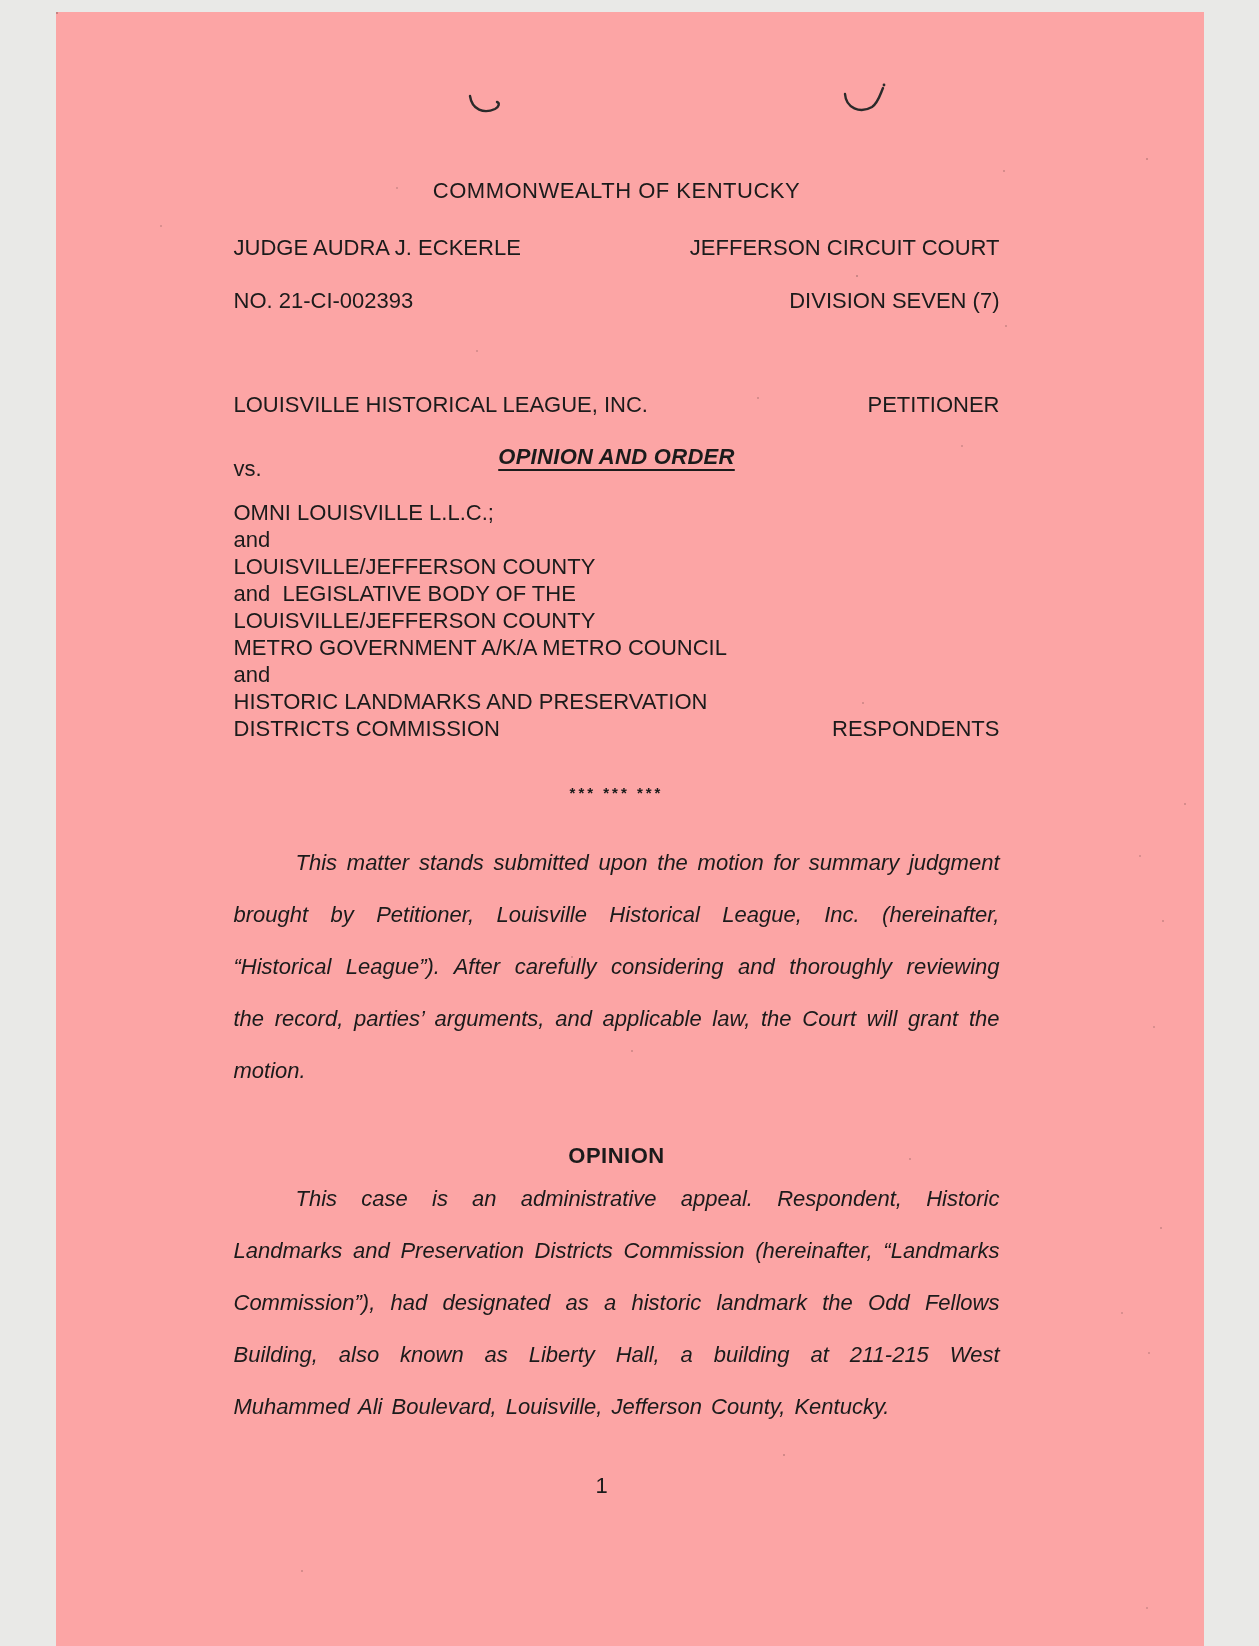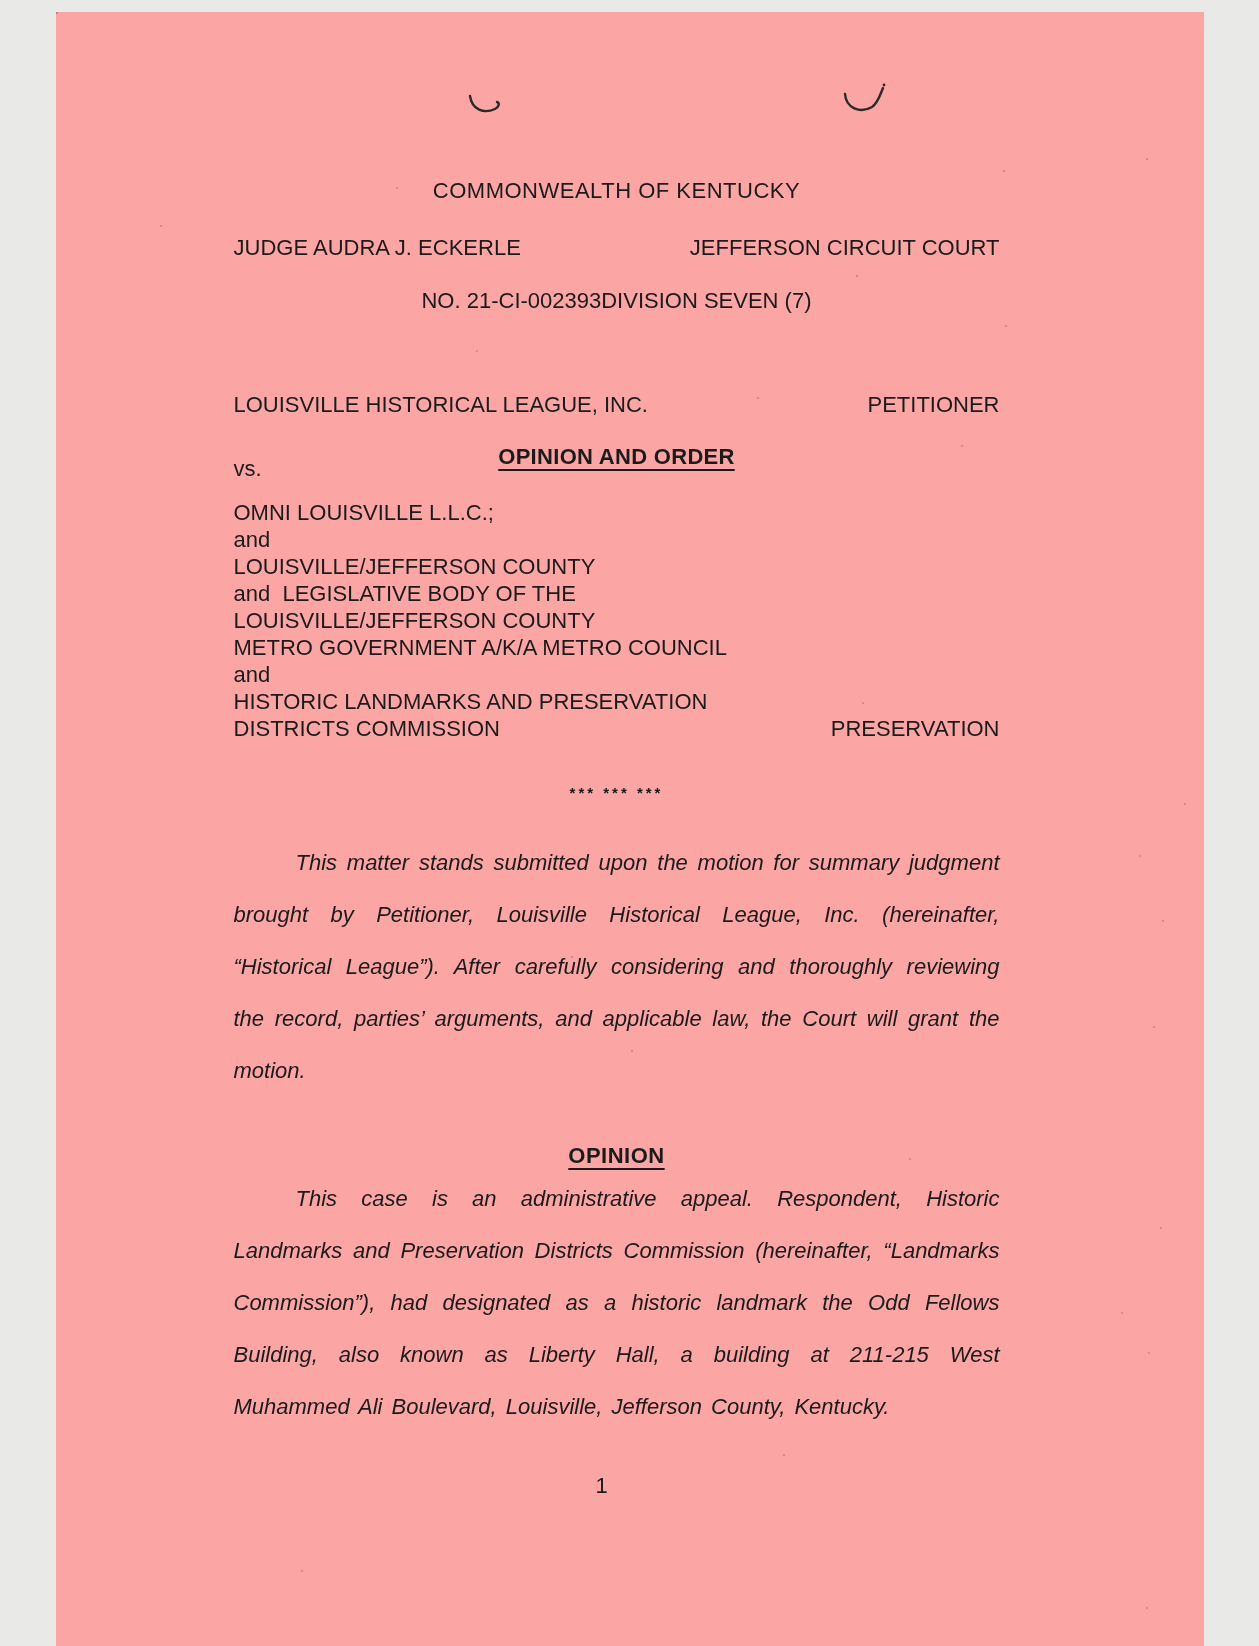--- a/index.html
+++ b/index.html
@@ -28,44 +28,44 @@
       1090px 1595px 0 rgba(0,0,0,.18), 104px 213px 0 rgba(0,0,0,.18);
   }
   .content{
     position:relative;
     padding:166px 204px 0 178px;
     font-size:22px;
   }
   .doc-title{text-align:center;letter-spacing:.5px;}
   .row{display:flex;justify-content:space-between;align-items:baseline;}
   .caption-row-1{margin-top:31px;}
-  .caption-row-2{margin-top:27px;justify-content:center;}
+  .caption-row-2{margin-top:27px;}
   .party-row{margin-top:78px;}
   .vs-row{position:relative;margin-top:26px;height:30px;}
   .vs-label{position:absolute;left:0;top:12px;}
   .order-title{
     position:absolute;left:0;right:0;text-align:center;top:0;
     font-weight:bold;text-decoration:underline;
-    text-decoration-thickness:2px;text-underline-offset:5px;letter-spacing:.3px;
+    text-decoration-thickness:2px;text-underline-offset:5px;letter-spacing:.3px;font-style:italic;
   }
   .respondents{margin-top:25px;line-height:27px;}
   .resp-line{white-space:pre-wrap;}
   .resp-last{display:flex;justify-content:space-between;align-items:baseline;}
   .separator{margin-top:42px;text-align:center;font-size:15px;letter-spacing:3px;font-weight:bold;}
   .body-para{
     margin-top:36px;
     line-height:52px;
     text-align:justify;
     text-indent:62px;
     word-spacing:3px;
     font-style:italic;
   }
   .opinion-heading{
     margin-top:46px;text-align:center;font-weight:bold;
-    text-decoration:underline;text-decoration-thickness:2px;
+    text-decoration-thickness:2px;
     text-underline-offset:5px;letter-spacing:.5px;
   }
   .para-2{margin-top:4px;}
   .page-number{margin-top:40px;text-align:center;padding-right:30px;}
   .pen-mark{position:absolute;}
   .pen-mark svg{display:block;}
 </style>
 </head>
 <body>
 
@@ -112,21 +112,21 @@
       <div class="resp-line">OMNI LOUISVILLE L.L.C.;</div>
       <div class="resp-line">and</div>
       <div class="resp-line">LOUISVILLE/JEFFERSON COUNTY</div>
       <div class="resp-line">and  LEGISLATIVE BODY OF THE</div>
       <div class="resp-line">LOUISVILLE/JEFFERSON COUNTY</div>
       <div class="resp-line">METRO GOVERNMENT A/K/A METRO COUNCIL</div>
       <div class="resp-line">and</div>
       <div class="resp-line">HISTORIC LANDMARKS AND PRESERVATION</div>
       <div class="resp-last">
         <span>DISTRICTS COMMISSION</span>
-        <span>PRESERVATION</span>
+        <span>RESPONDENTS</span>
       </div>
     </div>
 
     <div class="separator">*** *** ***</div>
 
     <p class="body-para">This matter stands submitted upon the motion for summary judgment brought by Petitioner, Louisville Historical League, Inc. (hereinafter, “Historical League”). After carefully considering and thoroughly reviewing the record, parties’ arguments, and applicable law, the Court will grant the motion.</p>
 
     <div class="opinion-heading">OPINION</div>
 
     <p class="body-para para-2">This case is an administrative appeal. Respondent, Historic Landmarks and Preservation Districts Commission (hereinafter, “Landmarks Commission”), had designated as a historic landmark the Odd Fellows Building, also known as Liberty Hall, a building at 211-215 West Muhammed Ali Boulevard, Louisville, Jefferson County, Kentucky.</p>

